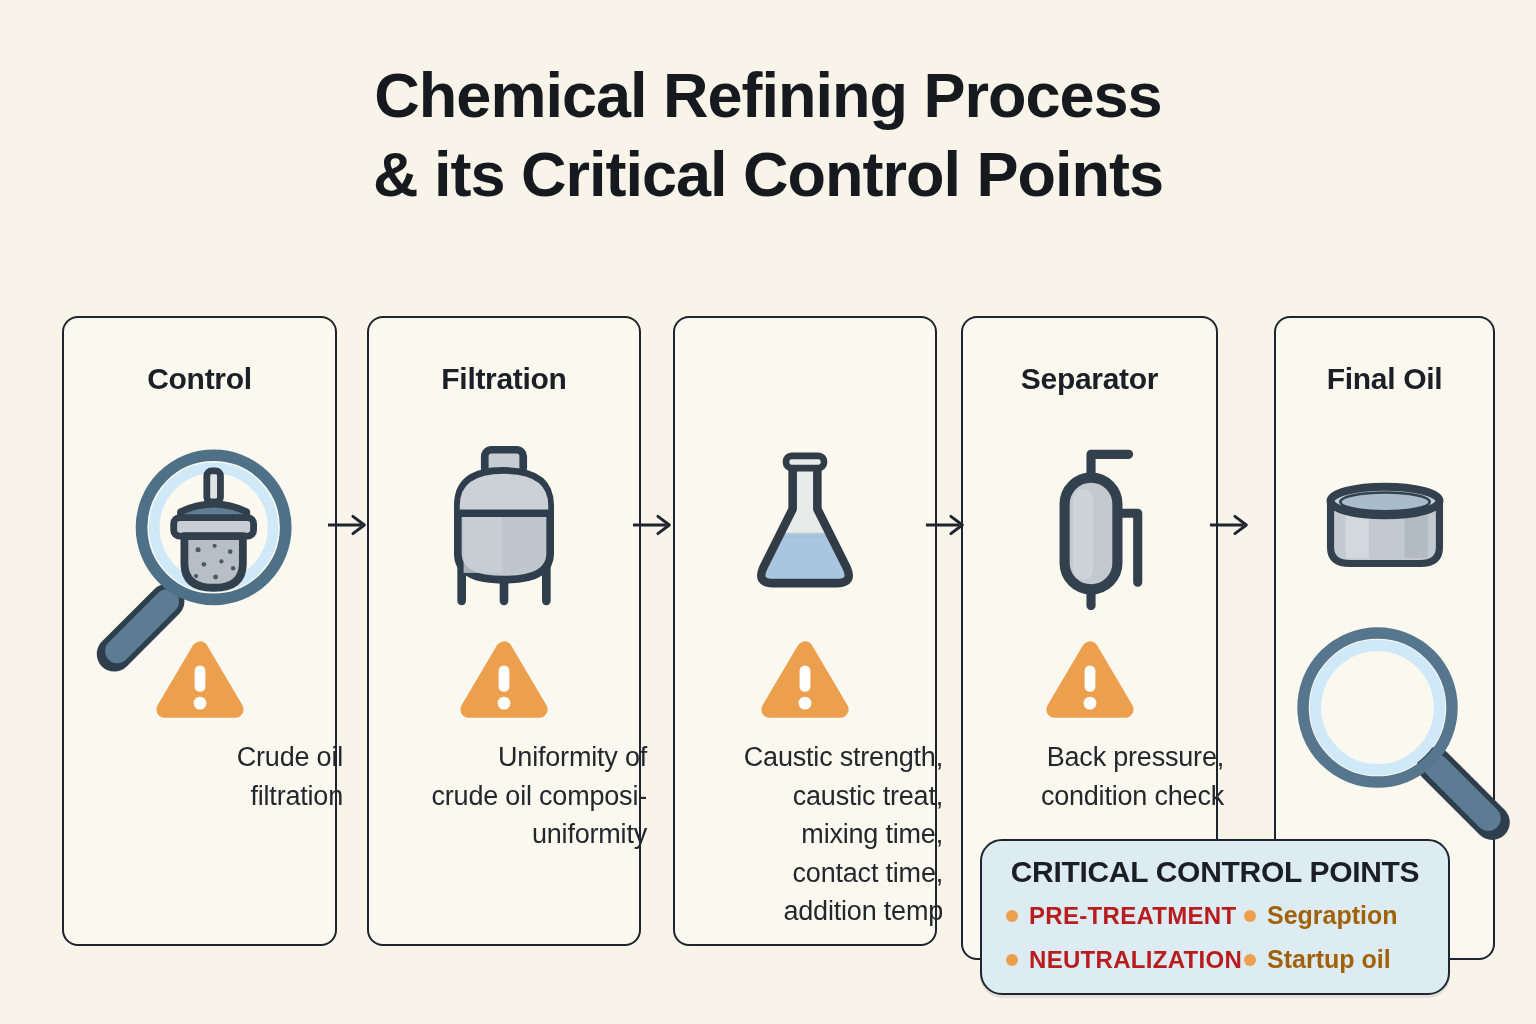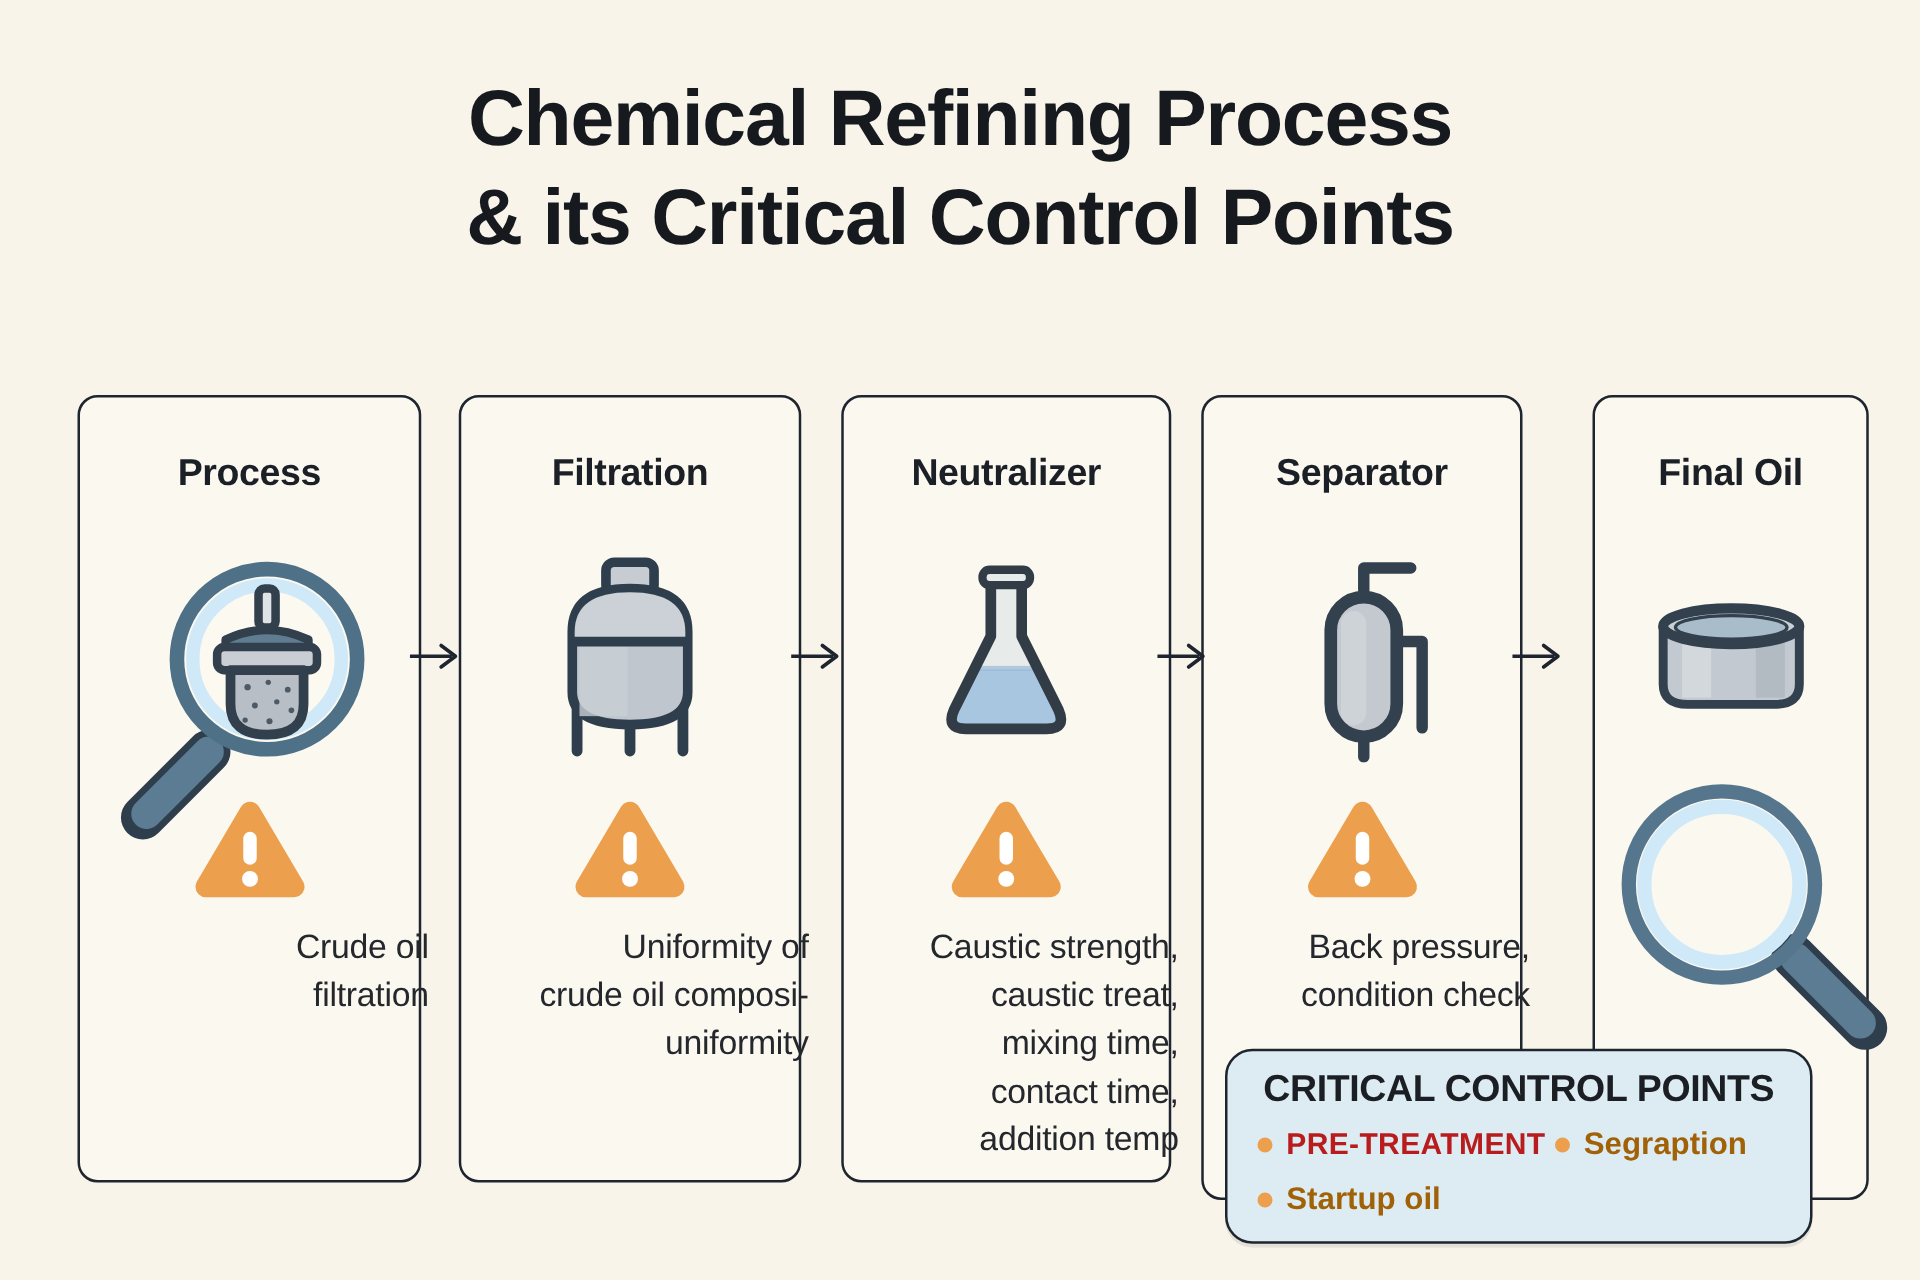--- a/index.html
+++ b/index.html
@@ -62,21 +62,21 @@
 </style>
 </head>
 <body>
 
 <div class="stage">
 
   <h1 class="title">Chemical Refining Process
 &amp; its Critical Control Points</h1>
 
   <section class="card c1">
-    <div class="card-title">Process</div>
+    <div class="card-title">Control</div>
     <svg class="icon i-mag1" viewBox="0 0 232 252">
       <line x1="82" y1="178" x2="28" y2="232" stroke="#2f3e4c" stroke-width="36" stroke-linecap="round"></line>
       <line x1="82" y1="178" x2="31" y2="229" stroke="#5b7c92" stroke-width="25" stroke-linecap="round"></line>
       <circle cx="130" cy="102" r="74" fill="#fcf9f1" stroke="#4e7187" stroke-width="12"></circle>
       <circle cx="130" cy="102" r="61" fill="none" stroke="#cfe9f8" stroke-width="11"></circle>
       <rect x="123" y="44" width="14" height="32" rx="5" fill="#dfe3e6" stroke="#323f4c" stroke-width="7"></rect>
       <path d="M96 86 Q130 70 164 86 L164 96 L96 96 Z" fill="#5f7c90" stroke="#323f4c" stroke-width="7" stroke-linejoin="round"></path>
       <rect x="89" y="92" width="82" height="19" rx="6" fill="#c9ced4" stroke="#323f4c" stroke-width="7"></rect>
       <path d="M100 111 L160 111 L160 139 Q160 164 130 164 Q100 164 100 139 Z" fill="#b7bec6" stroke="#323f4c" stroke-width="8" stroke-linejoin="round"></path>
       <g fill="#4d5a66">
@@ -117,21 +117,20 @@
       <path d="M50 14 L86 75 L14 75 Z" fill="#eca04e" stroke="#eca04e" stroke-width="17" stroke-linejoin="round"></path>
       <rect x="44.5" y="30" width="11" height="27" rx="5.5" fill="#ffffff"></rect>
       <circle cx="50" cy="68.5" r="6.5" fill="#ffffff"></circle>
     </svg>
     <div class="caution">Uniformity of
 crude oil composi-
 uniformity</div>
   </section>
 
   <section class="card c3">
-    <div class="card-title">Neutralizer</div>
     <svg class="icon i-flask" viewBox="0 0 120 150">
       <path d="M47 14 L73 14 L73 60 L104 122 Q111 138 94 138 L26 138 Q9 138 16 122 L47 60 Z" fill="#e7ebea" stroke="none"></path>
       <path d="M33 88 L87 88 L104 122 Q111 138 94 138 L26 138 Q9 138 16 122 Z" fill="#a9c6e0"></path>
       <rect x="33" y="85" width="54" height="4" fill="#8fb3d4" opacity="0.6"></rect>
       <path d="M47 14 L73 14 L73 60 L104 122 Q111 138 94 138 L26 138 Q9 138 16 122 L47 60 Z" fill="none" stroke="#323c47" stroke-width="9" stroke-linejoin="round"></path>
       <rect x="40" y="4" width="40" height="13" rx="6" fill="#e7ebea" stroke="#323c47" stroke-width="7"></rect>
     </svg>
     <svg class="warn" viewBox="0 0 100 88">
       <path d="M50 14 L86 75 L14 75 Z" fill="#eca04e" stroke="#eca04e" stroke-width="17" stroke-linejoin="round"></path>
       <rect x="44.5" y="30" width="11" height="27" rx="5.5" fill="#ffffff"></rect>
@@ -202,20 +201,24 @@
     <div class="ccp-title">CRITICAL CONTROL POINTS</div>
     <div class="ccp-grid">
       <div class="ccp-item ccp-caps">
         <span class="dot"></span>
         <span class="lbl">PRE-TREATMENT</span>
       </div>
       <div class="ccp-item ccp-norm">
         <span class="dot"></span>
         <span class="lbl">Segraption</span>
       </div>
+      <div class="ccp-item ccp-caps">
+        <span class="dot"></span>
+        <span class="lbl">NEUTRALIZATION</span>
+      </div>
       <div class="ccp-item ccp-norm">
         <span class="dot"></span>
         <span class="lbl">Startup oil</span>
       </div>
     </div>
   </aside>
 
 </div>
 
 </body></html>

